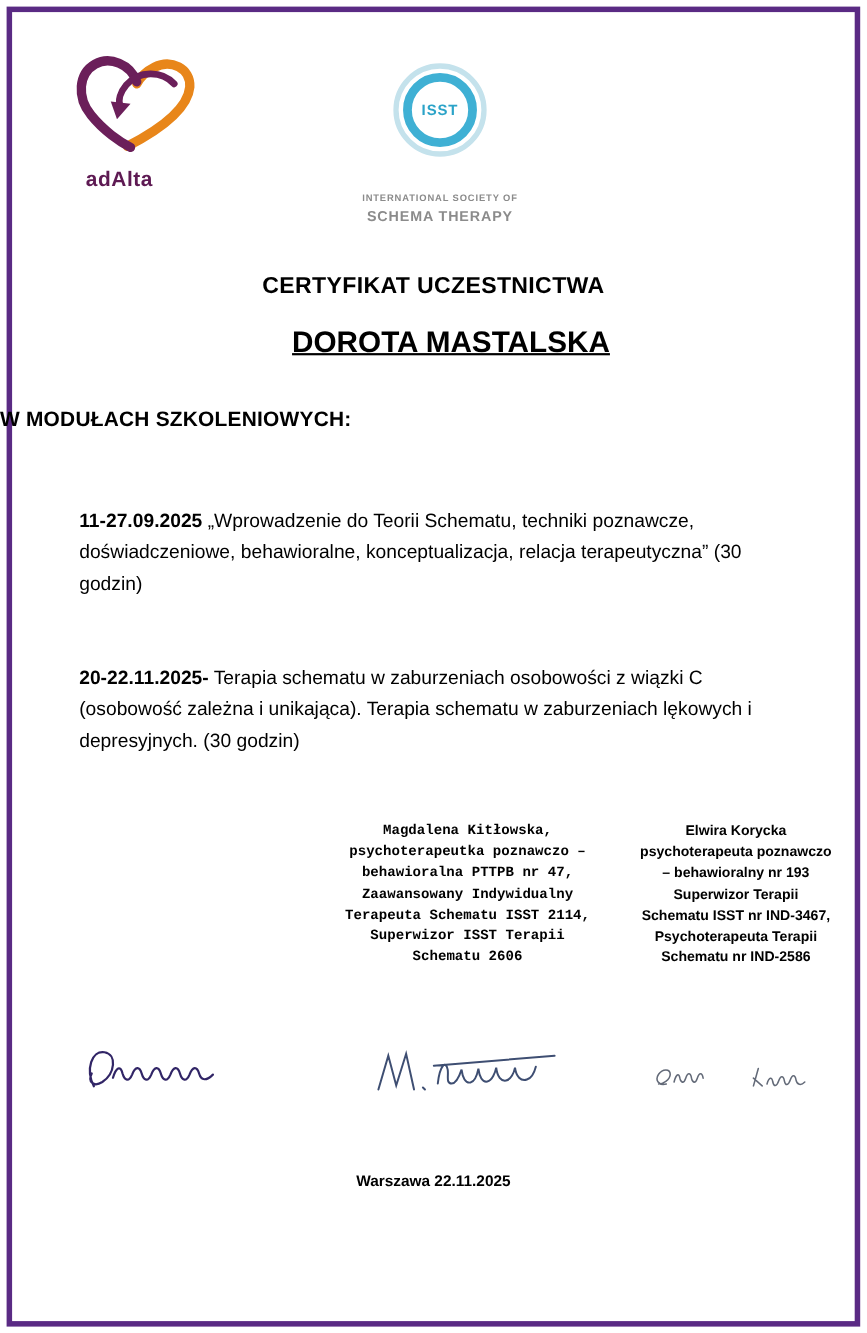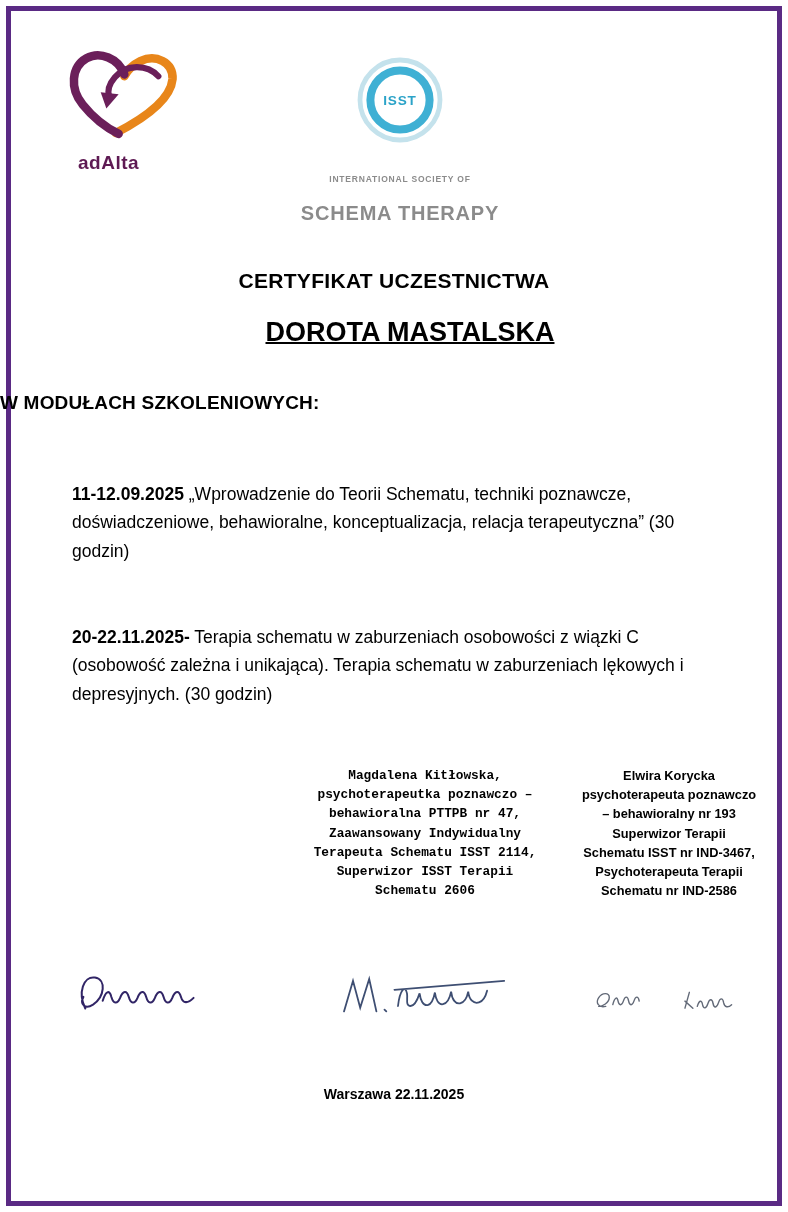--- a/index.html
+++ b/index.html
@@ -37,21 +37,21 @@
     padding: 0 48px;
   }
   .logo-col { text-align: center; }
   .logo-adalta { width: 200px; text-align: left; padding-left: 12px; }
   .logo-adalta .adalta-label {
     font-size: 19px; font-weight: 700; color: #5e1a53;
     margin-top: -2px; padding-left: 18px; letter-spacing: 0.5px;
   }
   .logo-isst { width: 280px; margin-top: 6px; }
   .isst-line1 { font-size: 8.5px; letter-spacing: 0.8px; color: #8b8b8b; margin-top: 22px; font-weight: 600; }
-  .isst-line2 { font-size: 20px; letter-spacing: 0.8px; color: #8b8b8b; font-weight: 700; margin-top: 18px; }
+  .isst-line2 { font-size: 13px; letter-spacing: 0.8px; color: #8b8b8b; font-weight: 700; margin-top: 4px; }
   .logo-eschema { width: 190px; margin-top: 8px; }
   .eschema-label { font-size: 15px; letter-spacing: 2.5px; color: #8d93a3; margin-top: 8px; }
 
   
   .title {
     text-align: center; font-size: 21px; font-weight: 700;
     margin-top: 44px; letter-spacing: 0.3px;
   }
   .name {
     text-align: center; font-size: 27px; font-weight: 700;
@@ -125,21 +125,21 @@
       </div>
 
 
     </div>
 
     <div class="title">CERTYFIKAT UCZESTNICTWA</div>
     <div class="name">DOROTA MASTALSKA</div>
     <div class="subtitle">W MODUŁACH SZKOLENIOWYCH:</div>
 
     <div class="modules">
-      <p class="module"><strong>11-12.09.2025</strong><span> „Wprowadzenie do Teorii Schematu, techniki poznawcze, doświadczeniowe, behawioralne, konceptualizacja, relacja terapeutyczna” (30 godzin)</span></p>
+      <p class="module"><strong>11-27.09.2025</strong><span> „Wprowadzenie do Teorii Schematu, techniki poznawcze, doświadczeniowe, behawioralne, konceptualizacja, relacja terapeutyczna” (30 godzin)</span></p>
       <p class="module"><strong>20-22.11.2025-</strong><span> Terapia schematu w zaburzeniach osobowości z wiązki C (osobowość zależna i unikająca). Terapia schematu w zaburzeniach lękowych i depresyjnych. (30 godzin)</span></p>
     </div>
 
     <div class="signers-row">
 
       <div class="signer signer-1">
         <div class="signature">
           <svg width="170" height="58" viewBox="0 0 170 60">
             <path d="M16,44 C8,28 14,10 26,12 C38,14 36,32 24,40 C16,45 10,40 14,32
                      M34,36 c3,-10 7,-12 9,-4 c2,7 6,8 9,1 c3,-8 7,-8 9,-1 c2,7 6,8 9,1

